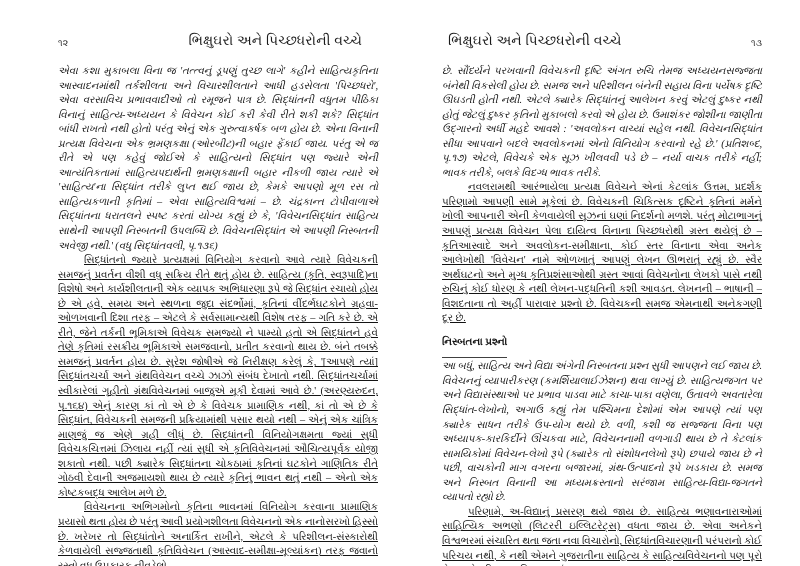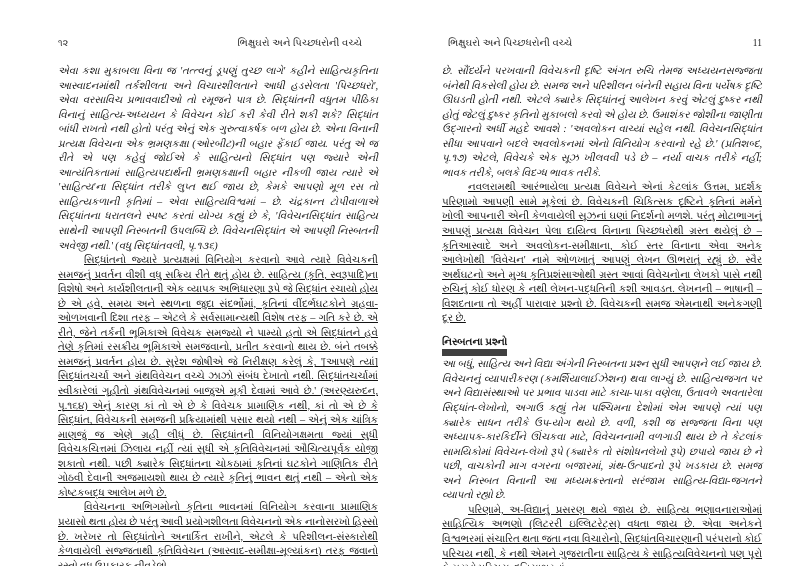--- a/index.html
+++ b/index.html
@@ -47,21 +47,21 @@
     white-space: nowrap;
   }
   .running-head.left  { justify-content: flex-start; }
   .running-head.right { justify-content: flex-start; }
 
   .folio {
     font-size: 9.4px;
     color: #1a1a1a;
   }
   .head-title {
-    font-size: 10px;
+    font-size: 14px;
     color: #1a1a1a;
   }
   .running-head.left .folio      { margin-right: 0; }
   .running-head.left .head-title { margin-left: auto; margin-right: 16px; }
   .running-head.right .head-title{ margin-left: 6px; }
   .running-head.right .folio     { margin-left: auto; }
 
   
   .body-col {
     font-size: 10.25px;
@@ -80,22 +80,22 @@
   .body-col p.cont   { text-indent: 0; font-style: italic; }
   .body-col p.indent { text-indent: 26px; text-decoration: underline; }
 
   
   .section-heading {
     font-weight: bold;
     font-size: 10.4px;
     line-height: 14.55px;
     margin: 9px 0 1px 0;
     display: inline-block;
-    border-bottom: 7px solid #404040;
-    padding-bottom: 0px;
+    border-bottom: 1px solid #404040;
+    padding-bottom: 8px;
     text-align: right;
   }
   .heading-wrap { text-align: left; }
 
   .gutter {
     position: absolute;
     left: 400px;
     top: 0;
     width: 0px;
     height: 566px;
@@ -120,21 +120,21 @@
     </div>
 
   </div>
 
   <div class="gutter"></div>
 
   <div class="page page-right">
 
     <div class="running-head right">
       <span class="head-title">ભિક્ષુઘરો અને પિચ્છધરોની વચ્ચે</span>
-      <span class="folio">11</span>
+      <span class="folio">૧૩</span>
     </div>
 
     <div class="body-col">
       <p class="cont">છે. સૌંદર્યને પરખવાની વિવેચકની દૃષ્ટિ અંગત રુચિ તેમજ અધ્યયનસજ્જતા બંનેથી વિકસેલી હોય છે. સમજ અને પરિશીલન બંનેની સહાય વિના પર્યેષક દૃષ્ટિ ઊઘડતી હોતી નથી. એટલે ક્યારેક સિદ્ધાંતનું આલેખન કરવું એટલું દુષ્કર નથી હોતું જેટલું દુષ્કર કૃતિનો મુકાબલો કરવો એ હોય છે. ઉમાશંકર જોશીના જાણીતા ઉદ્ગારનો અર્ધી મહદે આવશે : 'અવલોકન વાચ્યાં સહેલ નથી. વિવેચનસિદ્ધાંત સીધા આપવાને બદલે અવલોકનમાં એનો વિનિયોગ કરવાનો રહે છે.' (પ્રતિશબ્દ, પૃ.૧૭) એટલે, વિવેચકે એક સૂઝ ખીલવવી પડે છે – નર્યા વાચક તરીકે નહીં; ભાવક તરીકે, બલકે વિદગ્ધ ભાવક તરીકે.</p>
       <p class="indent">નવલરામથી આરંભાયેલા પ્રત્યક્ષ વિવેચને એનાં કેટલાંક ઉત્તમ, પ્રદર્શક પરિણામો આપણી સામે મૂકેલાં છે. વિવેચકની ચિકિત્સક દૃષ્ટિને કૃતિનાં મર્મને ખોલી આપનારી એની કેળવાયેલી સૂઝનાં ઘણાં નિદર્શનો મળશે. પરંતુ મોટાભાગનું આપણું પ્રત્યક્ષ વિવેચન પેલા દાયિત્વ વિનાના પિચ્છધરોથી ગ્રસ્ત થયેલું છે – કૃતિઆસ્વાદે અને અવલોકન-સમીક્ષાના, કોઈ સ્તર વિનાના એવા અનેક આલેખોથી 'વિવેચન' નામે ઓળખાતું આપણું લેખન ઊભરાતું રહ્યું છે. સ્વૈર અર્થઘટનો અને મુગ્ધ કૃતિપ્રશંસાઓથી ગ્રસ્ત આવાં વિવેચનોના લેખકો પાસે નથી રુચિનું કોઈ ધોરણ કે નથી લેખન-પદ્ધતિની કશી આવડત. લેખનની – ભાષાની – વિશદતાના તો અહીં પારાવાર પ્રશ્નો છે. વિવેચકની સમજ એમનાથી અનેકગણી દૂર છે.</p>
 
       <div class="heading-wrap">
         <span class="section-heading">નિસ્બતના પ્રશ્નો</span>
       </div>
 

